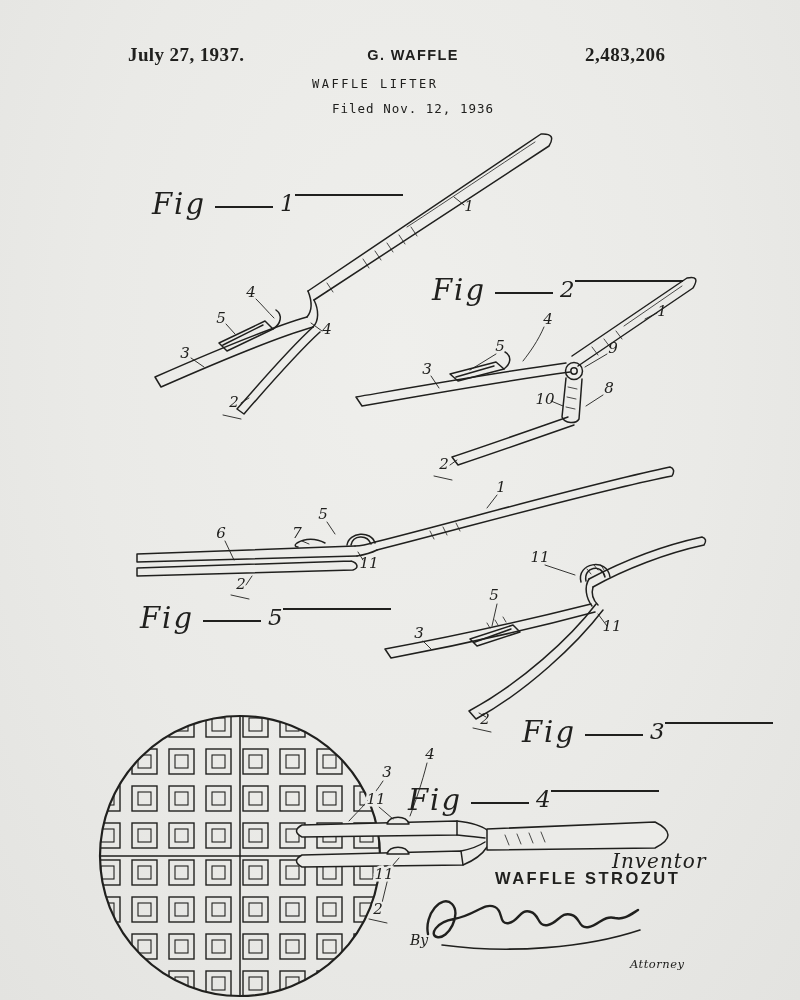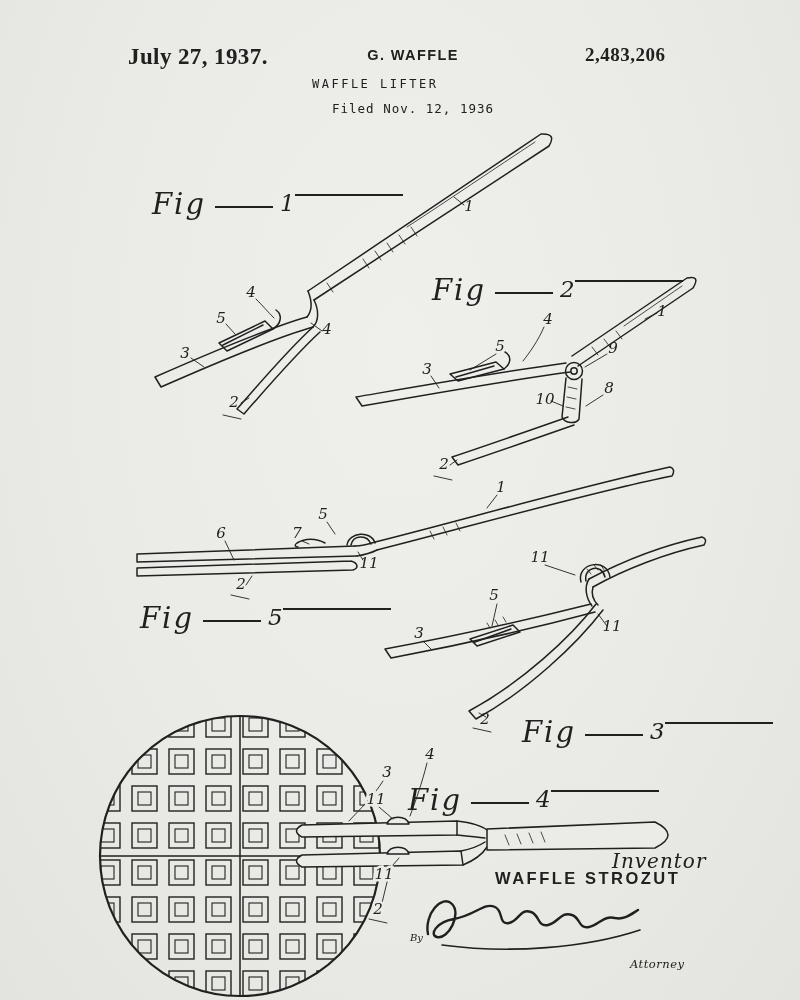--- a/index.html
+++ b/index.html
@@ -8,21 +8,21 @@
     position:relative;
     background:#eaeae7;
     font-family:"Liberation Serif",serif;
     color:#20201e;
   }
   .paper{
     position:absolute;inset:0;
     background:radial-gradient(ellipse at 50% 35%, #efefec 0%, #eaeae7 55%, #e3e3e0 100%);
   }
   .abs{position:absolute}
-  .hdr-date{font-weight:bold;font-size:23px;letter-spacing:.4px}
+  .hdr-date{font-weight:bold;font-size:19px;letter-spacing:.4px}
   .hdr-num{font-weight:bold;font-size:19px;letter-spacing:.5px}
   .hdr-name{font-family:"Liberation Sans",sans-serif;font-weight:bold;font-size:14.5px;letter-spacing:1.4px;text-align:center}
   .hdr-title{font-family:"DejaVu Sans Mono",monospace;font-size:12px;letter-spacing:2.5px;text-align:left}
   .hdr-filed{font-family:"DejaVu Sans Mono",monospace;font-size:12.5px;letter-spacing:1px;text-align:center}
 
   .figlabel{display:flex;flex-direction:row}
   .figrow{display:flex;align-items:flex-start}
   .figword{font-family:"DejaVu Serif",serif;font-style:italic;font-size:29px;line-height:1;letter-spacing:2px}
   .figline{height:2px;background:#20201e;width:58px;margin:16px 7px 0 9px}
   .fignum{font-family:"DejaVu Serif",serif;font-style:italic;font-size:23px;line-height:1;margin-top:2px}
@@ -31,21 +31,21 @@
   svg.fig{position:absolute;overflow:visible}
   svg .ink{stroke:#20201e;fill:none;stroke-width:1.5;stroke-linecap:round;stroke-linejoin:round}
   svg .thin{stroke:#20201e;fill:none;stroke-width:.9;stroke-linecap:round}
   svg .xthin{stroke-width:.8}
   svg .fillp{fill:#ebebe8}
   svg text{font-family:"DejaVu Serif",serif;font-style:italic;font-size:15px;fill:#20201e;text-anchor:middle}
   svg text.halo{paint-order:stroke;stroke:#ebebe8;stroke-width:5px}
 
   .inventor-label{font-family:"DejaVu Serif",serif;font-style:italic;font-size:20px;letter-spacing:1px}
   .inventor-name{font-family:"Liberation Sans",sans-serif;font-weight:bold;font-size:16.5px;letter-spacing:2.5px}
-  .by-label{font-family:"DejaVu Serif",serif;font-style:italic;font-size:10px}
+  .by-label{font-family:"DejaVu Serif",serif;font-style:italic;font-size:14px}
   .attorney-label{font-family:"DejaVu Serif",serif;font-style:italic;font-size:11.5px;letter-spacing:.5px}
 </style>
 </head>
 <body>
 
 <div class="paper"></div>
 
 <div class="abs hdr-date" style="left:128px;top:44px">July 27, 1937.</div>
 <div class="abs hdr-name" style="left:333px;top:47px;width:160px">G. WAFFLE</div>
 <div class="abs hdr-num" style="left:585px;top:44px">2,483,206</div>

